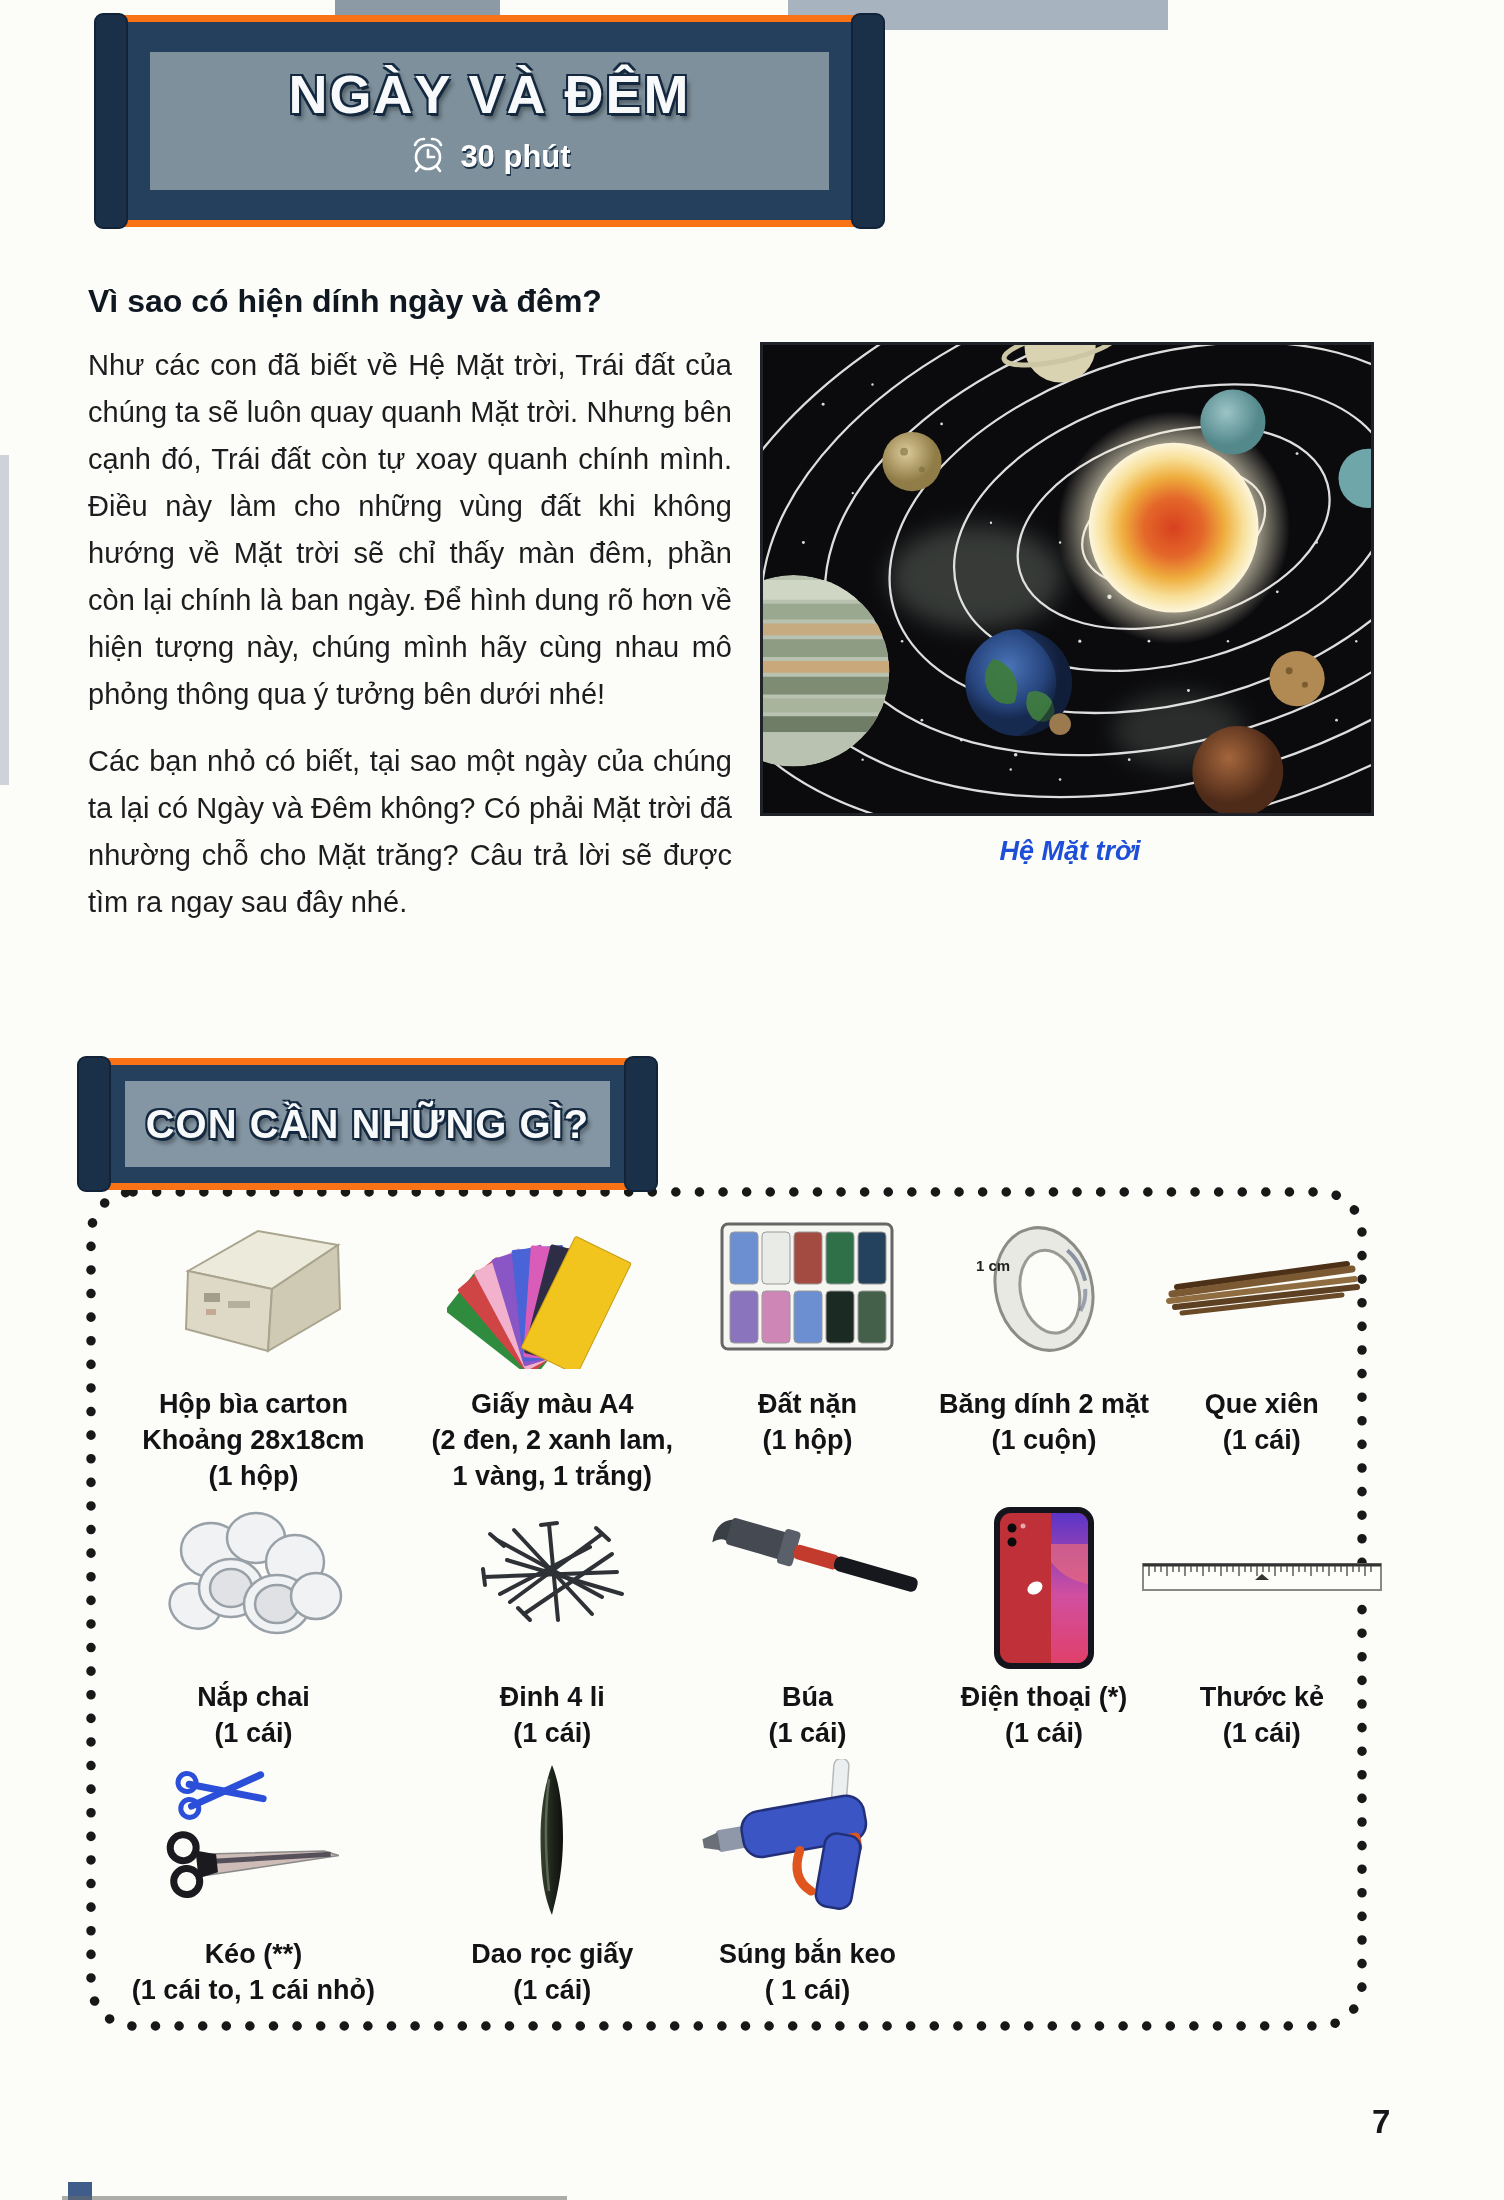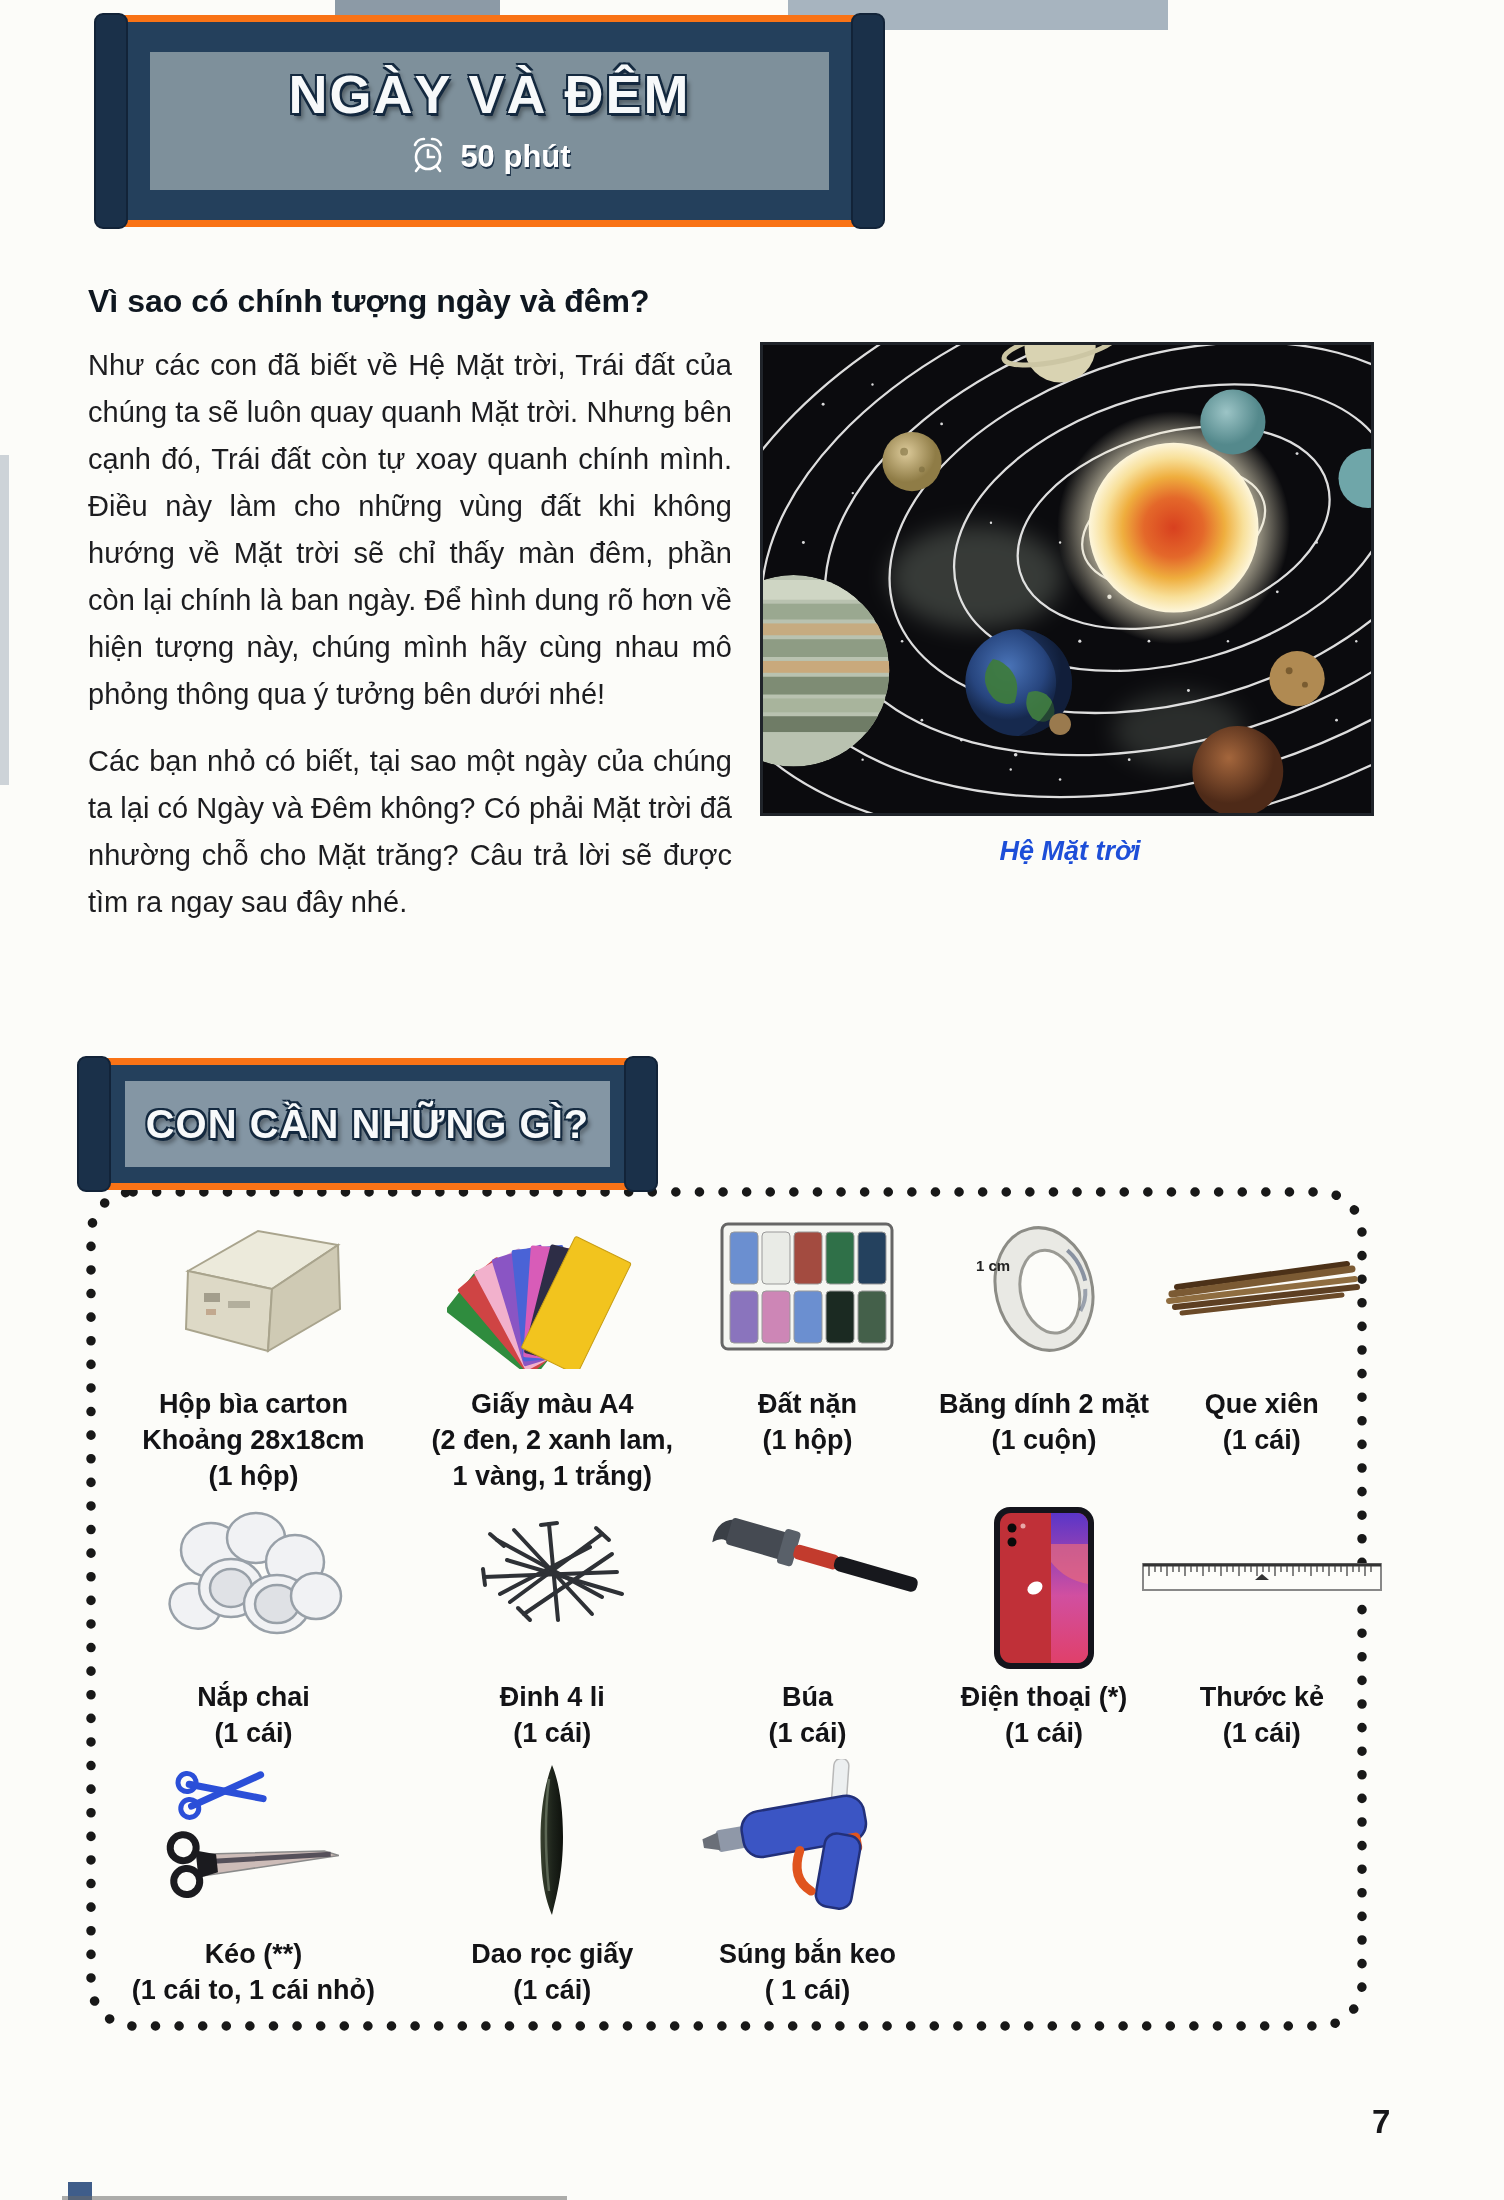--- a/index.html
+++ b/index.html
@@ -86,26 +86,26 @@
       <span>
         <svg width="40" height="40" viewBox="0 0 40 40" fill="none" stroke="#ffffff" stroke-width="2.6" stroke-linecap="round">
           <circle cx="20" cy="22" r="12"></circle>
           <path d="M20 15 v7 h6"></path>
           <path d="M7 10 a9 9 0 0 1 9 -6"></path>
           <path d="M33 10 a9 9 0 0 0 -9 -6"></path>
           <path d="M11 32 l-3 4"></path>
             <path d="M29 32 l3 4"></path>
         </svg>
       </span>
-      <span class="time-text">50 phút</span>
+      <span class="time-text">30 phút</span>
     </div>
   </div>
 </div>
 
-<div class="article-heading">Vì sao có chính tượng ngày và đêm?</div>
+<div class="article-heading">Vì sao có hiện dính ngày và đêm?</div>
 
 <div class="article-body">
   <div class="figure">
     <div class="solar-wrap">
       <svg width="608" height="468" viewBox="0 0 614 474">
         <defs>
           <radialGradient id="sunG" cx="50%" cy="50%">
             <stop offset="0%" stop-color="#d8401f"></stop>
               <stop offset="35%" stop-color="#e4682a"></stop>
             <stop offset="60%" stop-color="#efae3e"></stop>

